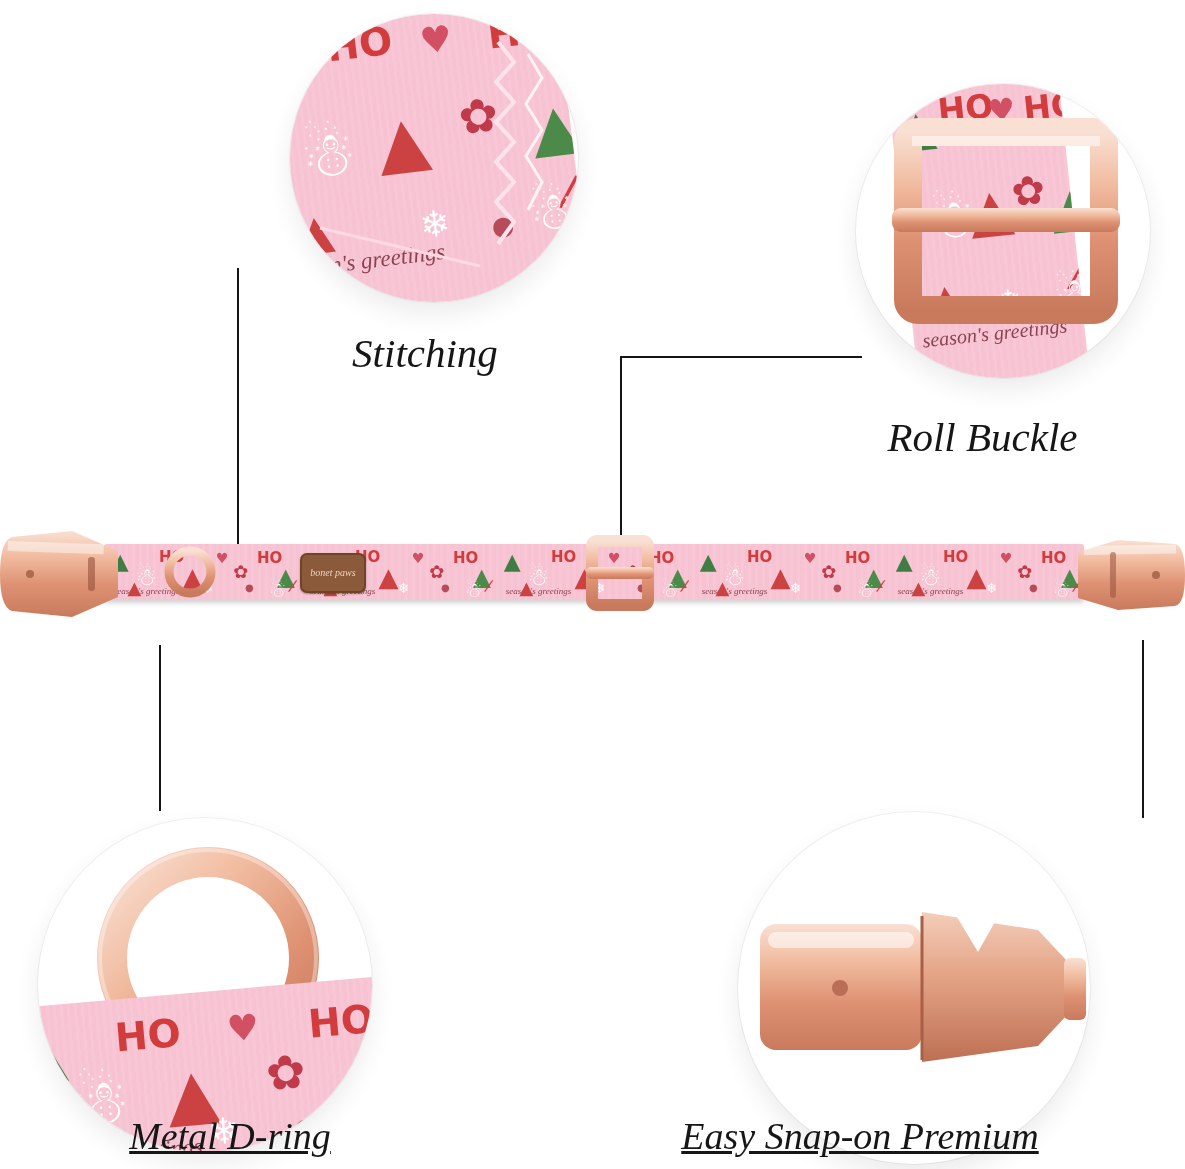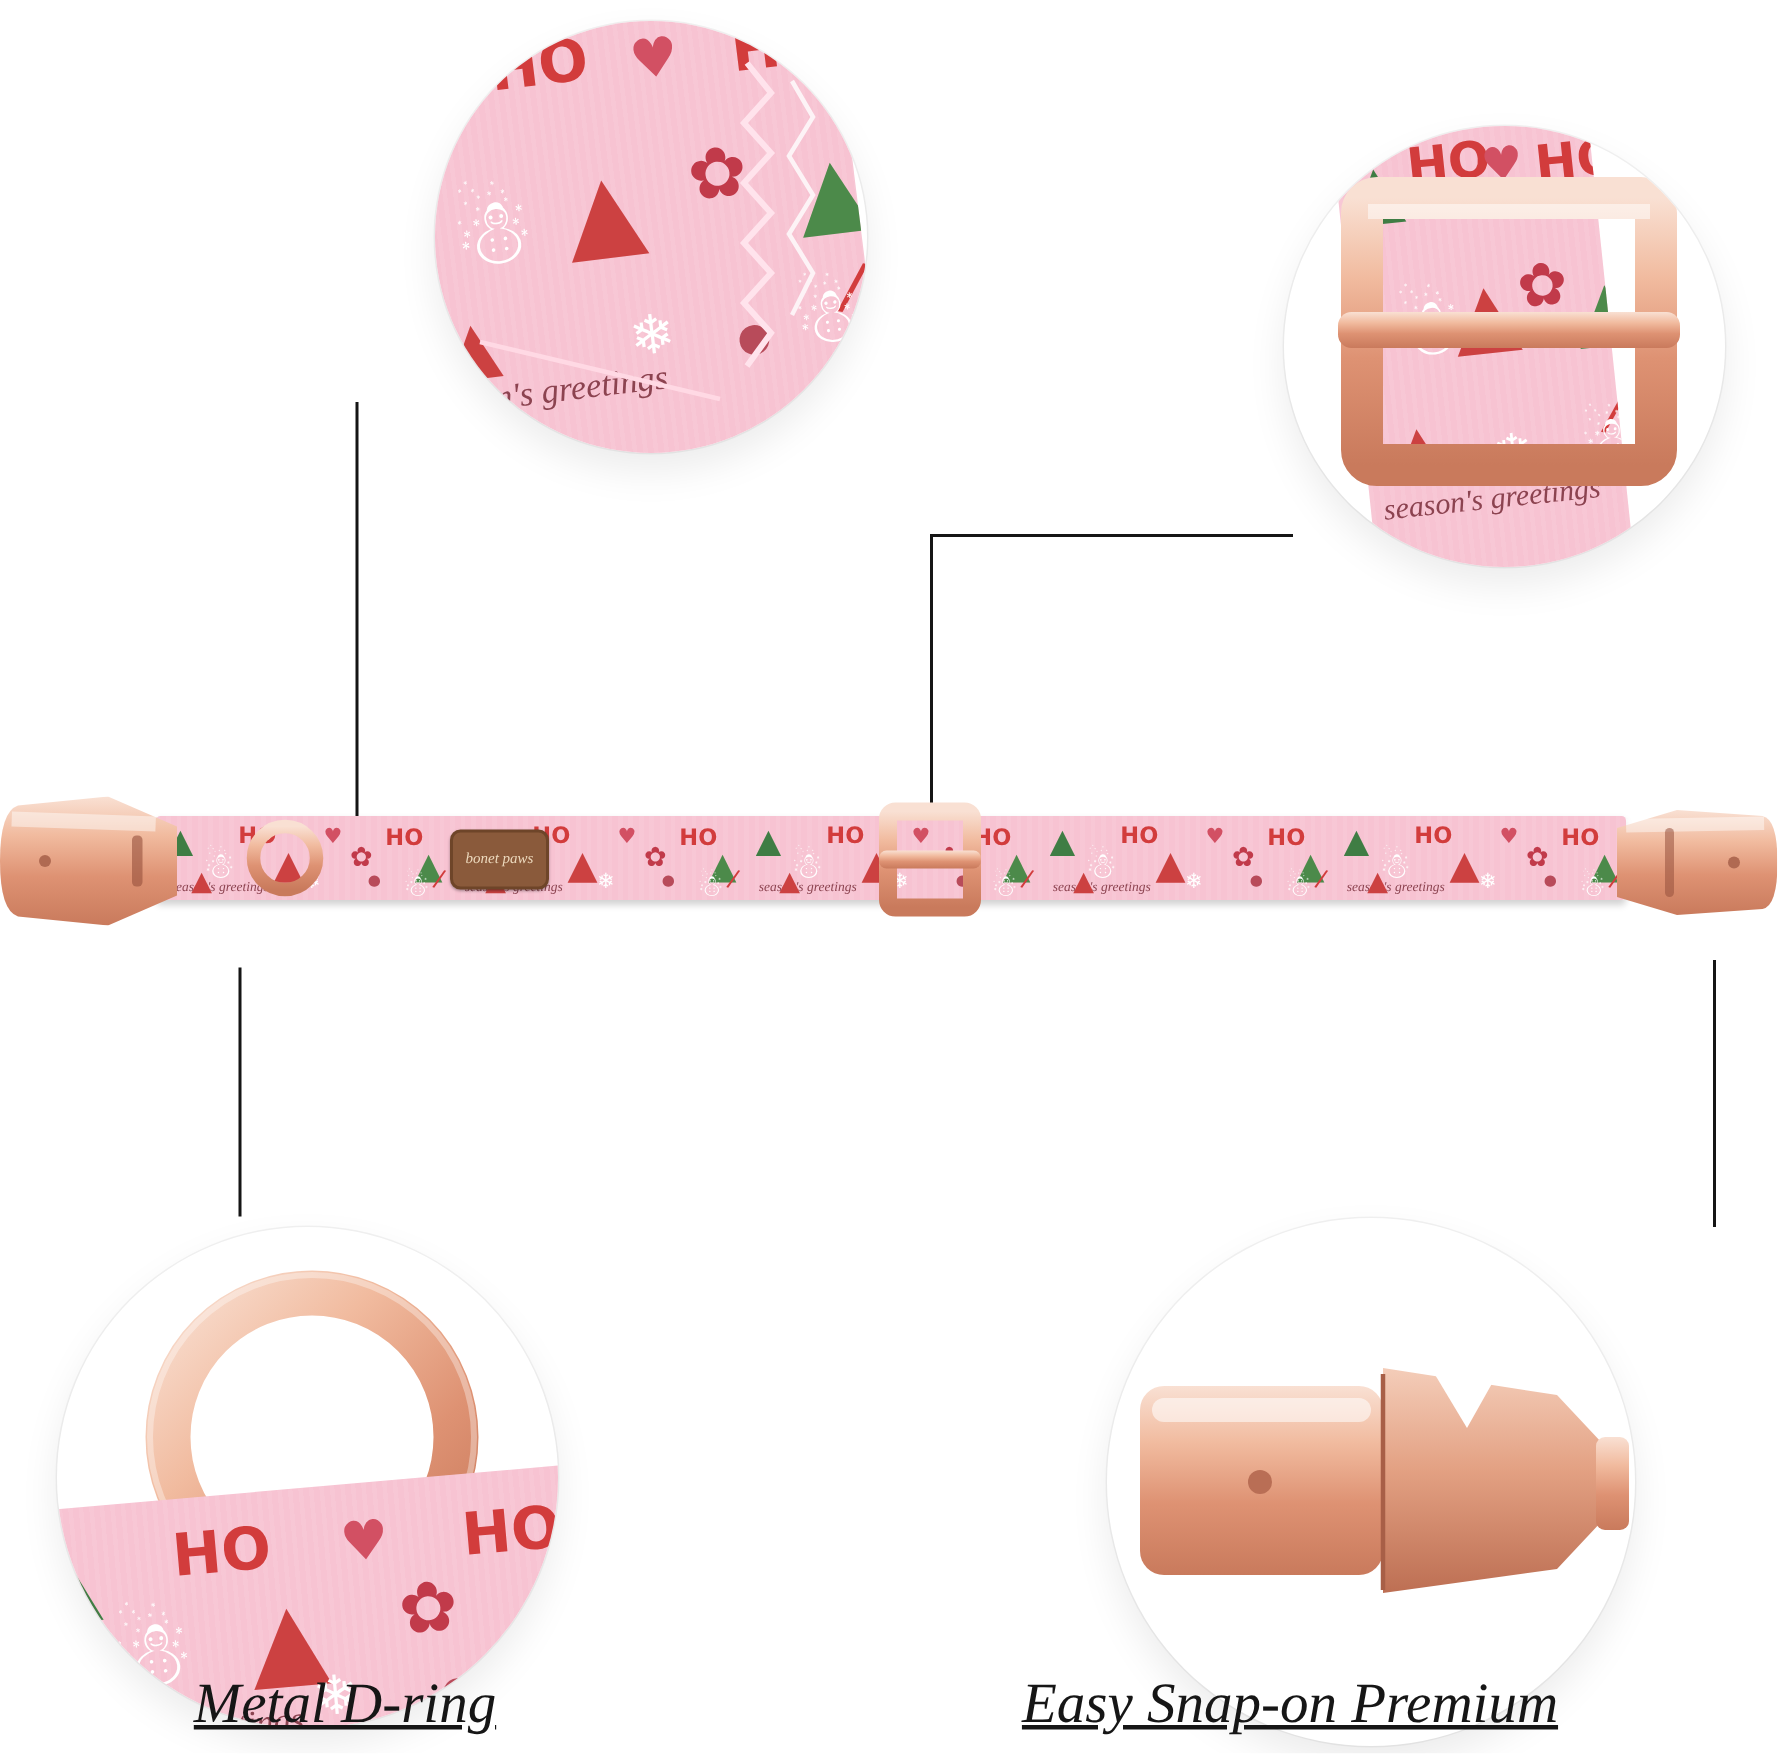--- a/index.html
+++ b/index.html
@@ -146,22 +146,24 @@
       <rect x="30" y="120" width="146" height="16" rx="8" fill="rgba(255,255,255,.55)"></rect>
       <circle cx="102" cy="176" r="8" fill="#b96e55"></circle>
       <path d="M184 100 L300 118 L330 150 L330 202 L300 234 L184 250 Z" fill="url(#lg4)"></path>
       <line x1="184" y1="104" x2="184" y2="248" stroke="#a85f47" stroke-width="3"></line>
       <path d="M216 100 L258 108 L240 140 Z" fill="#fff"></path>
       <rect x="326" y="146" width="22" height="62" rx="6" fill="url(#lg3)"></rect>
     </svg>
   </div>
 
   <div class="label label-lg" style="left:225px;top:318px;width:400px;">
+    <div>Stitching</div>
   </div>
   <div class="label label-lg" style="left:795px;top:402px;width:375px;">
+    <div>Roll Buckle</div>
   </div>
   <div class="label label-md" style="left:100px;top:1112px;width:260px;">Metal D-ring</div>
   <div class="label label-md" style="left:660px;top:1112px;width:400px;">Easy Snap-on Premium</div>
 
   <div class="hw" style="left:0;top:528px;width:1185px;height:92px;">
 
     <div class="strap-row strap-shadow" style="left:104px;top:16px;width:980px;height:56px;border-radius:3px;overflow:hidden;">
       <div class="fabric strap-seg" style="position:relative;">
           <span class="pg" style="left: 4%; top: 12%; font-size: 22px; color: rgb(63, 125, 68);">▲</span>
           <span class="pg" style="left: 16%; top: 38%; font-size: 24px; color: rgb(255, 255, 255);">☃</span>

